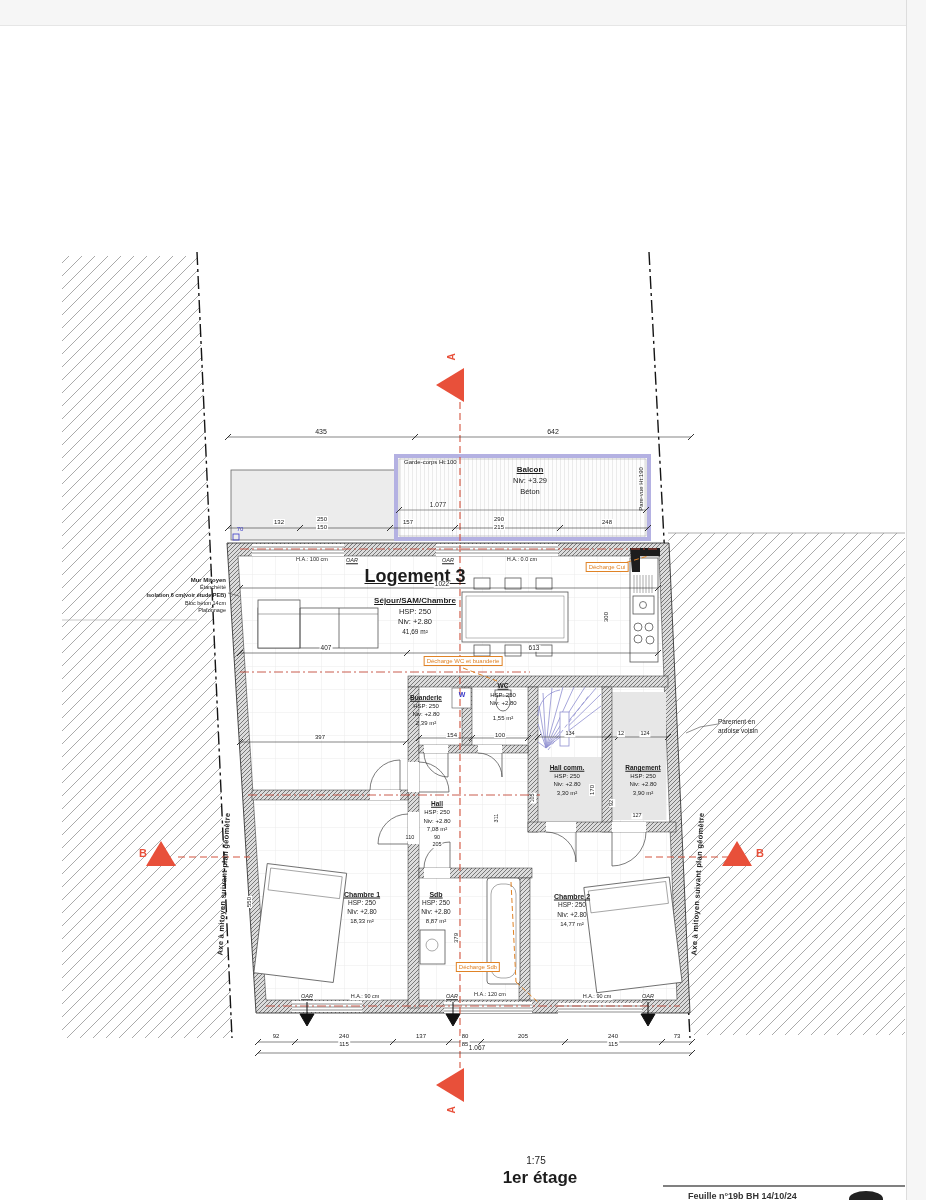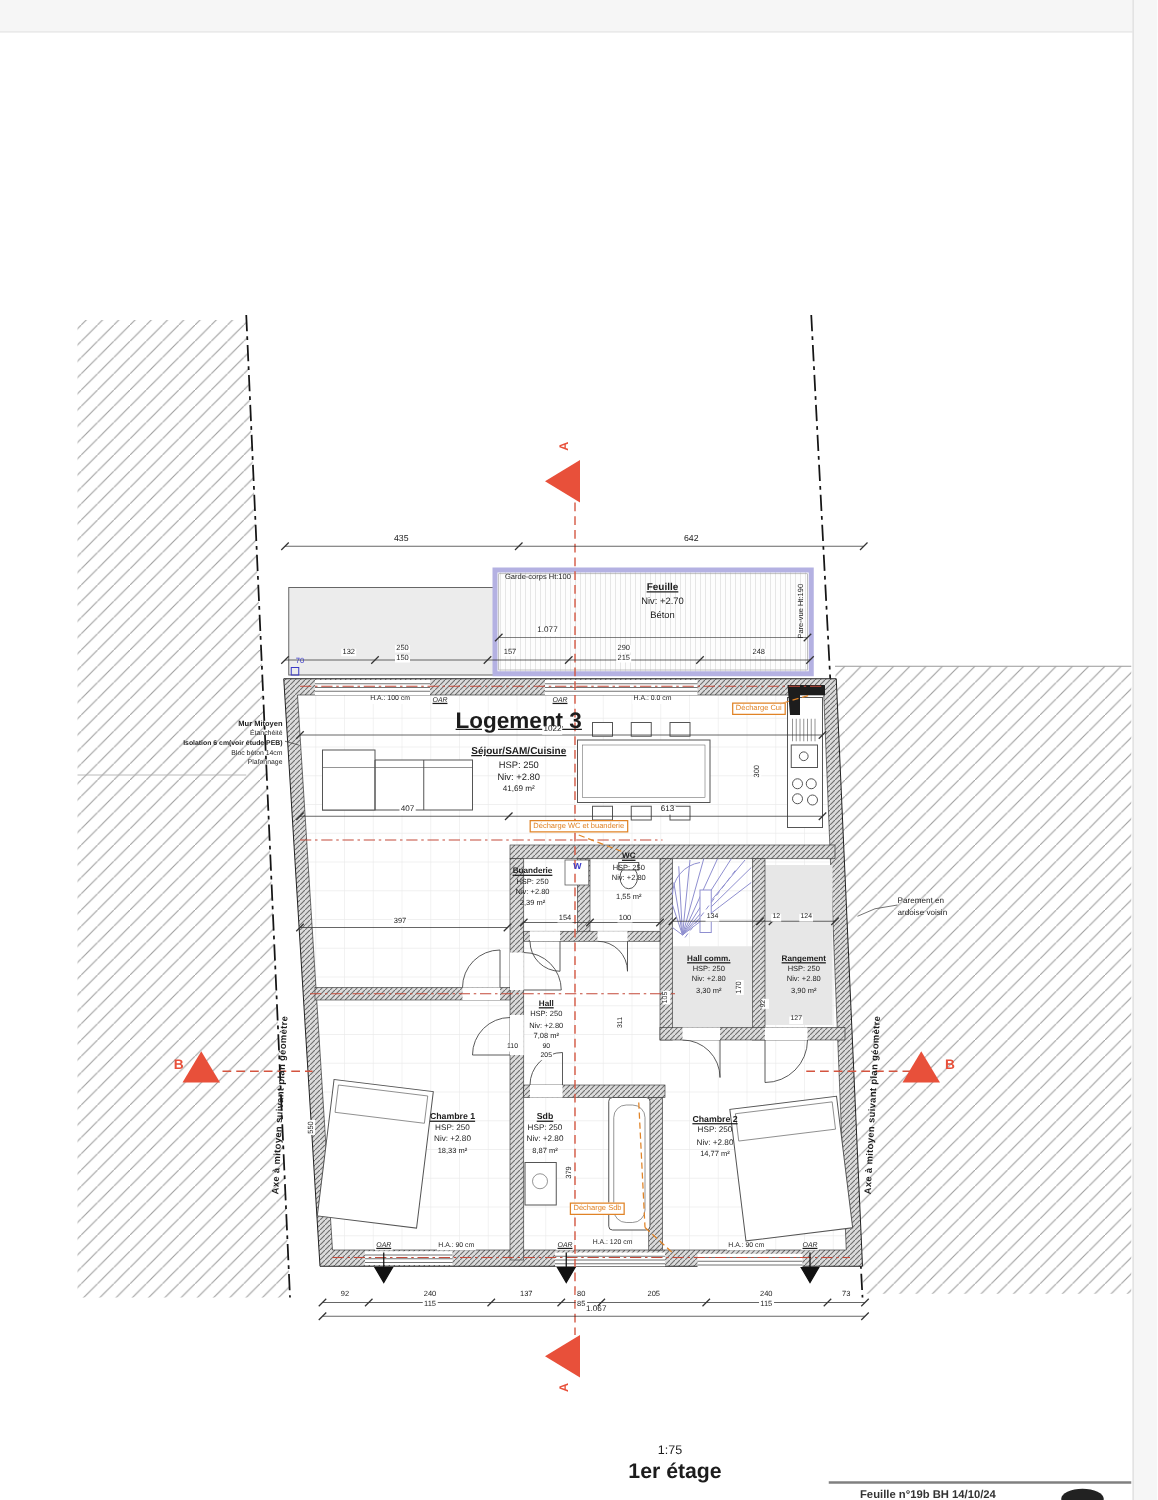--- a/index.html
+++ b/index.html
@@ -265,41 +265,41 @@
     <ellipse cx="866" cy="1199" rx="17" ry="8" fill="#222"></ellipse>
   </g>
 </svg>
 
 <div class="strip-top"></div>
 <div class="strip-right"></div>
 
 <div class="lbl s7 bg" style="left:321px;top:431px">435</div>
 <div class="lbl s7 bg" style="left:553px;top:431px">642</div>
 <div class="lbl la s6" style="left:404px;top:462px">Garde-corps Ht:100</div>
-<div class="lbl s8 b u" style="left:530px;top:470px">Feuille</div>
-<div class="lbl s75" style="left:530px;top:481px">Niv: +2.70</div>
+<div class="lbl s8 b u" style="left:530px;top:470px">Balcon</div>
+<div class="lbl s75" style="left:530px;top:481px">Niv: +3.29</div>
 <div class="lbl s75" style="left:530px;top:492px">Béton</div>
 <div class="lbl s65 bg" style="left:438px;top:505px">1.077</div>
 <div class="lbl rot s6" style="left:641px;top:489px">Pare-vue Ht:190</div>
 <div class="lbl s6 bg" style="left:279px;top:522px">132</div>
 <div class="lbl s6 bg" style="left:322px;top:519px">250</div>
 <div class="lbl s6 bg" style="left:322px;top:527px">150</div>
 <div class="lbl s6 bg" style="left:408px;top:522px">157</div>
 <div class="lbl s6 bg" style="left:499px;top:519px">290</div>
 <div class="lbl s6 bg" style="left:499px;top:527px">215</div>
 <div class="lbl s6 bg" style="left:607px;top:522px">248</div>
 <div class="lbl s6 blue" style="left:240px;top:529px">70</div>
 <div class="lbl s55 bg" style="left:312px;top:560px">H.A.: 100 cm</div>
 <div class="lbl s55 bg i u" style="left:352px;top:561px">OAR</div>
 <div class="lbl s55 bg i u" style="left:448px;top:561px">OAR</div>
 <div class="lbl s55 bg" style="left:522px;top:560px">H.A.: 0.0 cm</div>
 <div class="lbl obox" style="left:607px;top:567px">Décharge Cui</div>
 <div class="lbl s13 b u" style="left:415px;top:576px">Logement 3</div>
 <div class="lbl s65 bg" style="left:442px;top:584px">1022</div>
-<div class="lbl s8 b u" style="left:415px;top:601px">Séjour/SAM/Cuisine</div>
+<div class="lbl s8 b u" style="left:415px;top:601px">Séjour/SAM/Chambre</div>
 <div class="lbl s75" style="left:415px;top:612px">HSP: 250</div>
 <div class="lbl s75" style="left:415px;top:622px">Niv: +2.80</div>
 <div class="lbl s65" style="left:415px;top:632px">41,69 m²</div>
 <div class="lbl ra s6 b" style="left:226px;top:580px">Mur Mitoyen</div>
 <div class="lbl ra s55" style="left:226px;top:588px">Étanchéité</div>
 <div class="lbl ra s55 b" style="left:226px;top:596px">Isolation 6 cm(voir étude PEB)</div>
 <div class="lbl ra s55" style="left:226px;top:604px">Bloc béton 14cm</div>
 <div class="lbl ra s55" style="left:226px;top:611px">Plafonnage</div>
 <div class="lbl rot s6 bg" style="left:606px;top:617px">300</div>
 <div class="lbl s65 bg" style="left:326px;top:648px">407</div>

